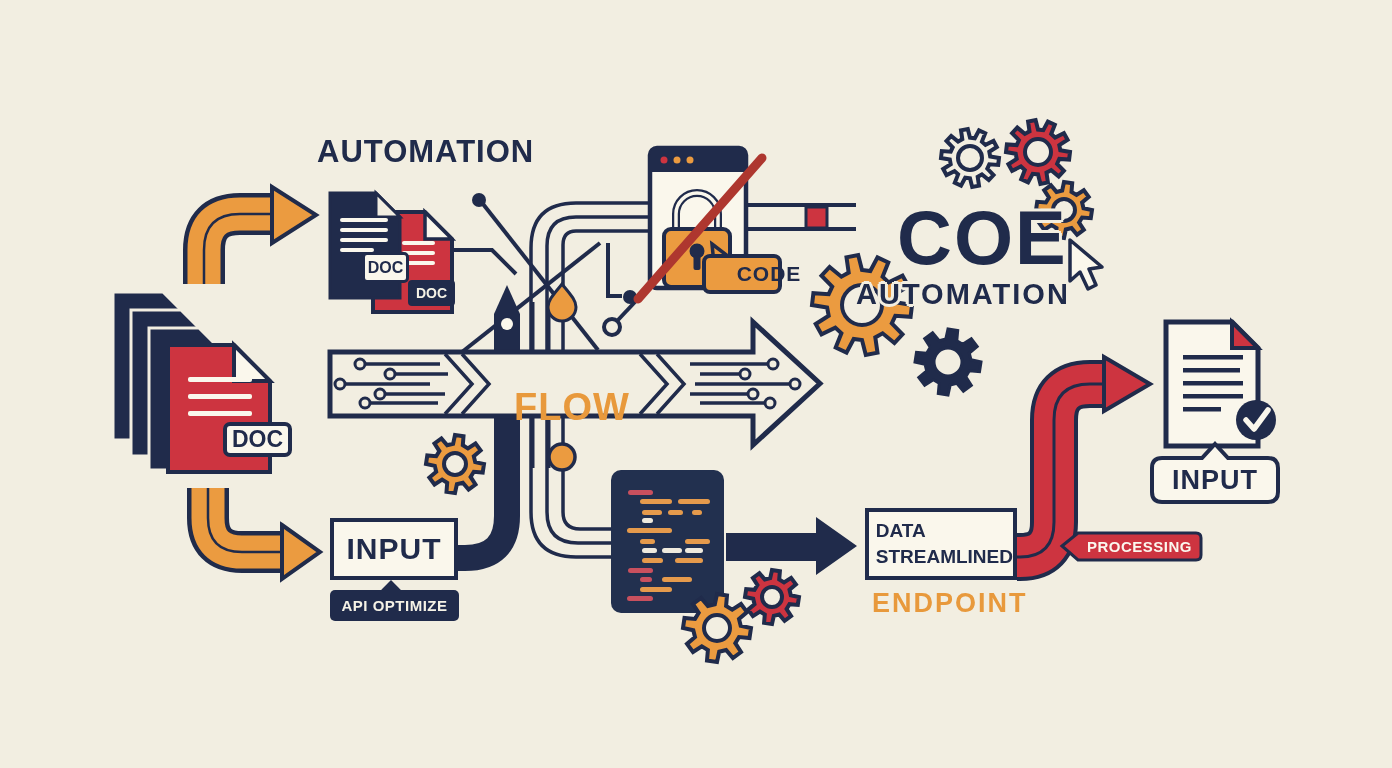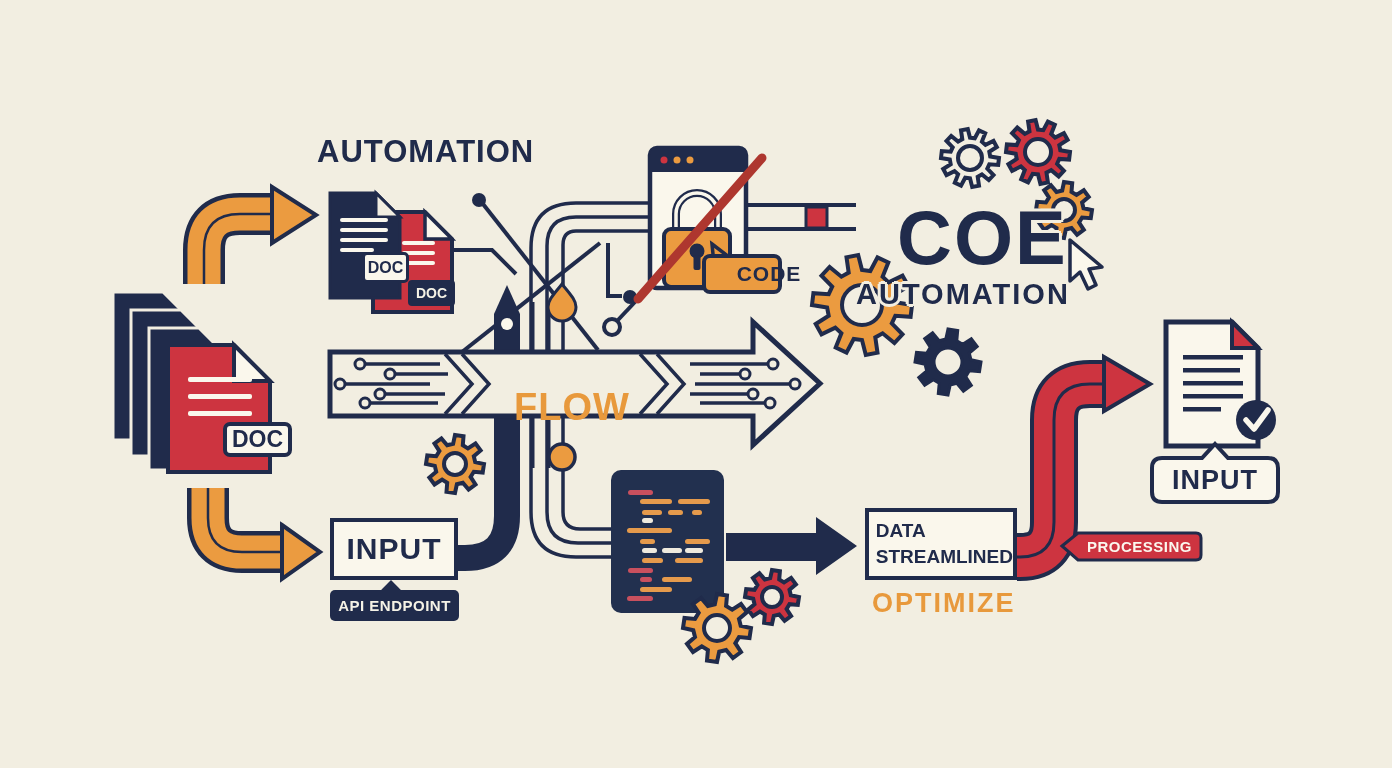--- a/index.html
+++ b/index.html
@@ -203,29 +203,29 @@
   <div class="txt no3 halo">AUTOMATION</div>
   <div class="txt flow-label">FLOW</div>
   <div class="boxed code-txt">CODE</div>
 
   <div class="boxed doc-stack-label">DOC</div>
   <div class="boxed doc-pair-label-front">DOC</div>
   <div class="boxed doc-pair-label-back">DOC</div>
 
   <div class="boxed input-box">INPUT</div>
   <div class="api-tail"></div>
-  <div class="boxed api-badge">API ENDPOINT</div>
+  <div class="boxed api-badge">API OPTIMIZE</div>
 
   <div class="boxed dp-box">
     <div>
       <div>DATA</div>
       <div>STREAMLINED</div>
     </div>
   </div>
-  <div class="txt optimize">OPTIMIZE</div>
+  <div class="txt optimize">ENDPOINT</div>
   <div class="boxed streamlined-txt">PROCESSING</div>
   <div class="boxed output-txt">INPUT</div>
 
   <div class="code-editor" id="code-editor">
       <div class="bar" style="top: 20px; left: 17px; width: 25px; background: rgb(201, 80, 94);"></div>
       <div class="bar" style="top: 29px; left: 29px; width: 32px; background: rgb(229, 154, 76);"></div>
       <div class="bar" style="top: 29px; left: 67px; width: 32px; background: rgb(229, 154, 76);"></div>
       <div class="bar" style="top: 40px; left: 31px; width: 20px; background: rgb(229, 154, 76);"></div>
       <div class="bar" style="top: 40px; left: 57px; width: 15px; background: rgb(229, 154, 76);"></div>
       <div class="bar" style="top: 40px; left: 81px; width: 10px; background: rgb(229, 154, 76);"></div>

